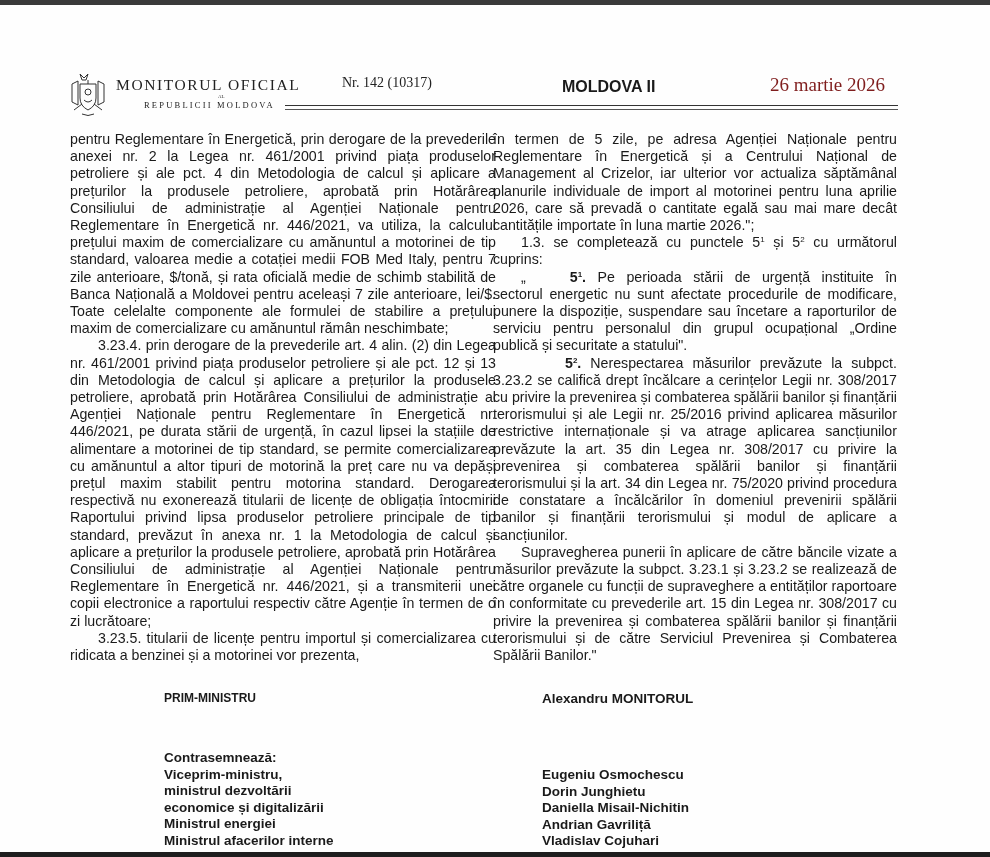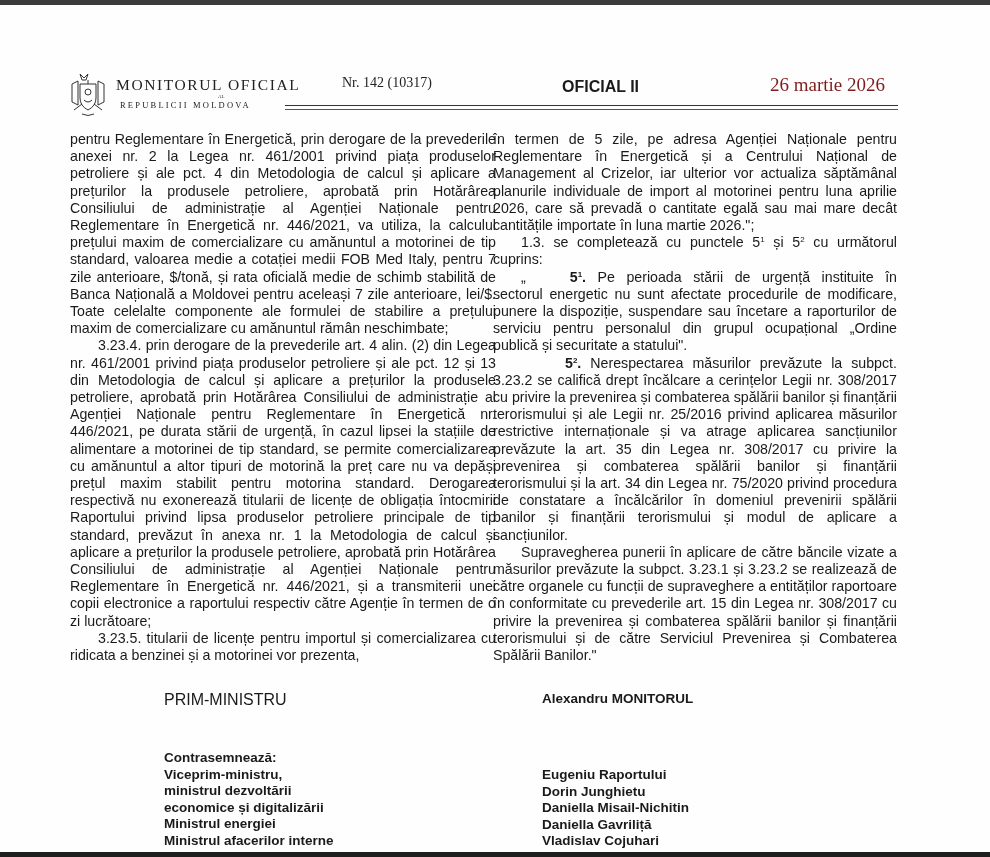--- a/index.html
+++ b/index.html
@@ -4,36 +4,36 @@
 <style>
   html, body { margin:0; padding:0; }
   body { width:990px; height:857px; background:#fefefe; position:relative; overflow:hidden; font-family:"Liberation Sans", sans-serif; color:#1a1a1a; }
   .topbar { position:absolute; left:0; top:0; width:990px; height:5px; background:#3a3a3a; }
   .bottombar { position:absolute; left:0; top:852px; width:990px; height:5px; background:#1e1e1e; }
 
   .masthead { position:absolute; left:68px; top:68px; width:830px; height:52px;text-align:center; }
   .crest { position:absolute; left:0; top:2px; width:40px; height:48px; }
   .mo-title { position:absolute; left:48px; top:8px; font-family:"Liberation Serif", serif; font-size:15.5px; letter-spacing:1.6px; color:#222; white-space:nowrap; }
   .mo-al { position:absolute; left:150px; top:26px; font-family:"Liberation Serif", serif; font-size:5px; color:#333; }
-  .mo-sub { position:absolute; left:52px; top:32px; font-family:"Liberation Serif", serif; font-size:8.5px; letter-spacing:2.2px; color:#222; white-space:nowrap; }
+  .mo-sub { position:absolute; left:76px; top:32px; font-family:"Liberation Serif", serif; font-size:8.5px; letter-spacing:2.2px; color:#222; white-space:nowrap; }
   .rule-top { position:absolute; left:217px; top:37px; width:613px; height:2px; border-top:1.5px solid #333; }
   .rule-bot { position:absolute; left:217px; top:41px; width:613px; height:0; border-top:1.5px solid #555; }
   .nr { position:absolute; left:274px; top:7px; font-family:"Liberation Serif", serif; font-size:14px; color:#222; white-space:nowrap; }
   .partea { position:absolute; left:494px; top:10px; font-family:"Liberation Sans", sans-serif; font-weight:bold; font-size:16px; color:#1a1a1a; white-space:nowrap; }
   .date { position:absolute; left:702px; top:6px; font-family:"Liberation Serif", serif; font-size:19px; color:#7f1d1d; white-space:nowrap; }
 
   .col { position:absolute; top:131px; width:426px; font-size:14.2px; line-height:17.2px; text-align:justify; color:#1a1a1a; }
   .col.left { left:70px; }
   .col.right { left:493px; width:404px; }
   .col p { margin:0; }
   .ind { text-indent:28px; }
   .b { font-weight:bold;padding-left:44px; }
   sup { font-size:8px; vertical-align:5px; line-height:0; }
 
-  .sig-left-title { position:absolute; left:164px; top:691px; font-weight:normal; font-size:16px; }
+  .sig-left-title { position:absolute; left:164px; top:691px; font-weight:bold; font-size:12px; }
   .sig-right-name { position:absolute; left:542px; top:691px; font-weight:bold; font-size:13.5px; }
   .contra { position:absolute; left:164px; top:750px; font-weight:bold; font-size:13.5px; line-height:16.6px; }
   .contra div, .names div { white-space:nowrap; }
   .names { position:absolute; left:542px; top:767px; font-weight:bold; font-size:13.5px; line-height:16.6px; }
 </style>
 </head>
 <body>
 
 <div class="topbar"></div>
 
@@ -48,21 +48,21 @@
       <path d="M16 30 q4 4 8 0"></path>
       <path d="M6 40 l8 -6 M34 40 l-8 -6"></path>
       <path d="M14 44 q6 3 12 0"></path>
       <path d="M20 10 v4"></path>
     </g>
   </svg>
   <div class="mo-title">MONITORUL OFICIAL</div>
   <div class="mo-al">AL</div>
   <div class="mo-sub">REPUBLICII MOLDOVA</div>
   <div class="nr">Nr. 142 (10317)</div>
-  <div class="partea">OFICIAL II</div>
+  <div class="partea">MOLDOVA II</div>
   <div class="date">26 martie  2026</div>
   <div class="rule-top"></div>
   <div class="rule-bot"></div>
 </div>
 
 <div class="col left">
   <p>pentru Reglementare în  Energetică, prin derogare de la prevederile anexei nr. 2 la Legea nr. 461/2001 privind piața produselor petroliere și ale pct. 4 din Metodologia de calcul și aplicare a prețurilor la produsele petroliere, aprobată prin Hotărârea Consiliului de administrație al Agenției Naționale pentru Reglementare în Energetică nr. 446/2021, va utiliza, la calculul prețului maxim de comercializare cu amănuntul a motorinei de tip standard, valoarea medie a cotației medii FOB Med Italy, pentru 7 zile anterioare, $/tonă, și rata oficială medie de schimb stabilită de Banca Națională a Moldovei pentru aceleași 7 zile anterioare, lei/$. Toate celelalte componente ale formulei de stabilire a prețului maxim de comercializare cu amănuntul rămân neschimbate;</p>
   <p class="ind">3.23.4. prin derogare de la prevederile art. 4 alin. (2) din Legea nr. 461/2001 privind piața produselor petroliere și ale pct. 12 și 13 din Metodologia de calcul și aplicare a prețurilor la produsele petroliere, aprobată prin Hotărârea Consiliului de administrație al Agenției Naționale pentru Reglementare în Energetică nr. 446/2021, pe durata stării de urgență, în cazul lipsei la stațiile de alimentare a motorinei de tip standard, se permite comercializarea cu amănuntul a altor tipuri de motorină la preț care nu va depăși prețul maxim stabilit pentru motorina standard. Derogarea respectivă nu exonerează titularii de licențe de obligația întocmirii Raportului privind lipsa produselor petroliere principale de tip standard, prevăzut în anexa nr. 1 la Metodologia de calcul și aplicare a prețurilor la produsele petroliere, aprobată prin Hotărârea Consiliului de administrație al Agenției Naționale pentru Reglementare în Energetică nr. 446/2021, și a transmiterii unei copii electronice a raportului respectiv către Agenție în termen de o zi lucrătoare;</p>
   <p class="ind">3.23.5. titularii de licențe pentru importul și comercializarea cu ridicata a benzinei și a motorinei vor prezenta,</p>
 </div>
@@ -83,20 +83,20 @@
   <div>Viceprim-ministru,</div>
   <div>ministrul dezvoltării</div>
   <div>economice și digitalizării</div>
   <div>Ministrul energiei</div>
   <div>Ministrul afacerilor interne</div>
   <div>Ministrul finanțelor</div>
   <div>Ministrul justiției</div>
 </div>
 
 <div class="names">
-  <div>Eugeniu Raportului</div>
+  <div>Eugeniu Osmochescu</div>
   <div>Dorin Junghietu</div>
   <div>Daniella Misail-Nichitin</div>
-  <div>Daniella Gavriliță</div>
+  <div>Andrian Gavriliță</div>
   <div>Vladislav Cojuhari</div>
 </div>
 
 <div class="bottombar"></div>
 
 </body></html>

